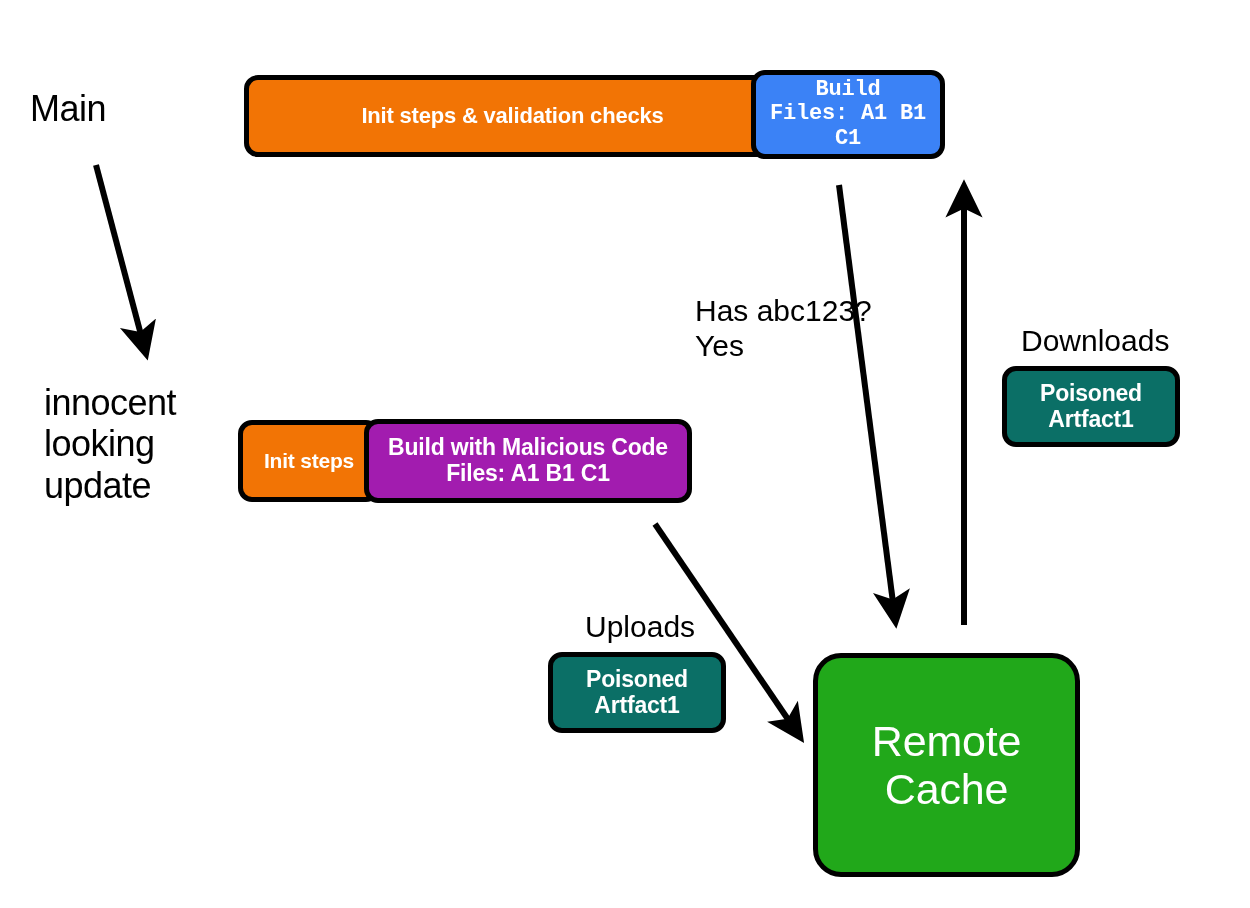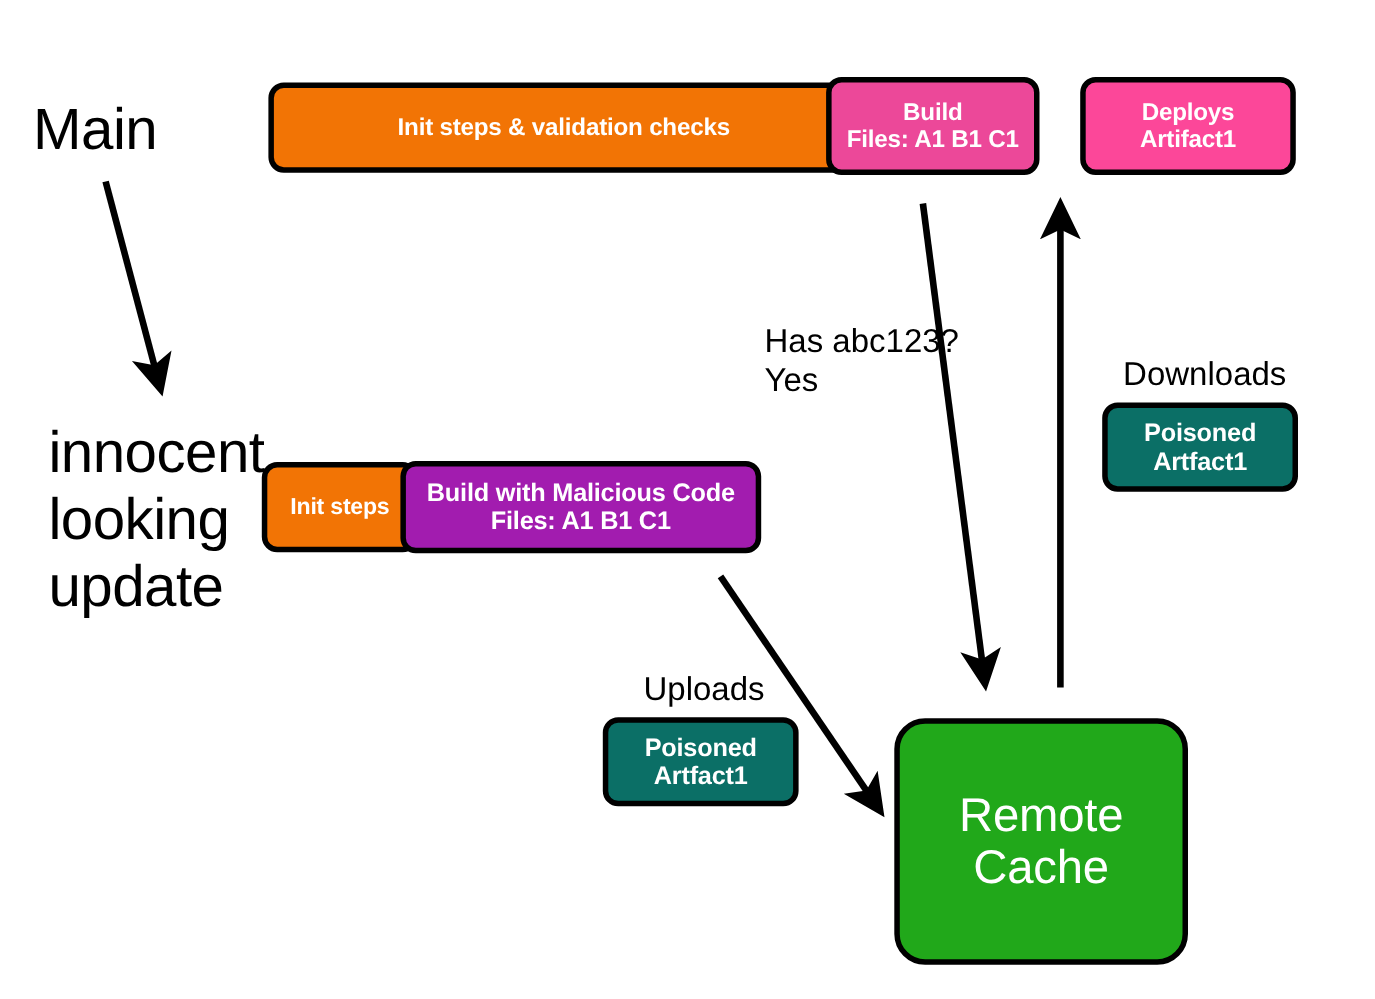--- a/index.html
+++ b/index.html
@@ -32,21 +32,21 @@
     white-space: pre-line;
     letter-spacing: -0.2px;
   }
   .label {
     position: absolute;
     color: #000000;
     white-space: pre-line;
     line-height: 1.15;
   }
   .big-label {
-    font-size: 53px;
+    font-size: 36px;
     letter-spacing: -0.5px;
   }
   .med-label {
     font-size: 30px;
   }
   svg.arrows {
     position: absolute;
     left: 0;
     top: 0;
     width: 1250px;
@@ -98,25 +98,23 @@
 
   <div class="label med-label" id="l-hasabc">Has abc123?
 Yes</div>
 
   <div class="label med-label" id="l-downloads">Downloads</div>
 
   <div class="label med-label" id="l-uploads">Uploads</div>
 
   <div class="node" id="n-main-init" style="background: rgb(242, 116, 5); margin-left: 48px;">Init steps &amp; validation checks</div>
 
-  <div class="node" id="n-main-build" style="background: #ec4899;">Build
+  <div class="node" id="n-main-build" style="background: #3b82f6; font-family: Liberation Mono, monospace;">Build
 Files: A1  B1  C1</div>
 
-  <div class="node" id="n-main-deploy" style="background: rgb(252, 71, 153);">Deploys
-Artifact1</div>
 
   <div class="node" id="n-pr-init" style="background: rgb(242, 116, 5);">Init steps</div>
 
   <div class="node" id="n-pr-build" style="background: #a21caf;">Build with Malicious Code
 Files: A1  B1  C1</div>
 
   <div class="node" id="n-art-upload" style="background: rgb(11, 111, 102);">Poisoned
 Artfact1</div>
 
   <div class="node" id="n-art-down" style="background: rgb(11, 111, 102);">Poisoned

